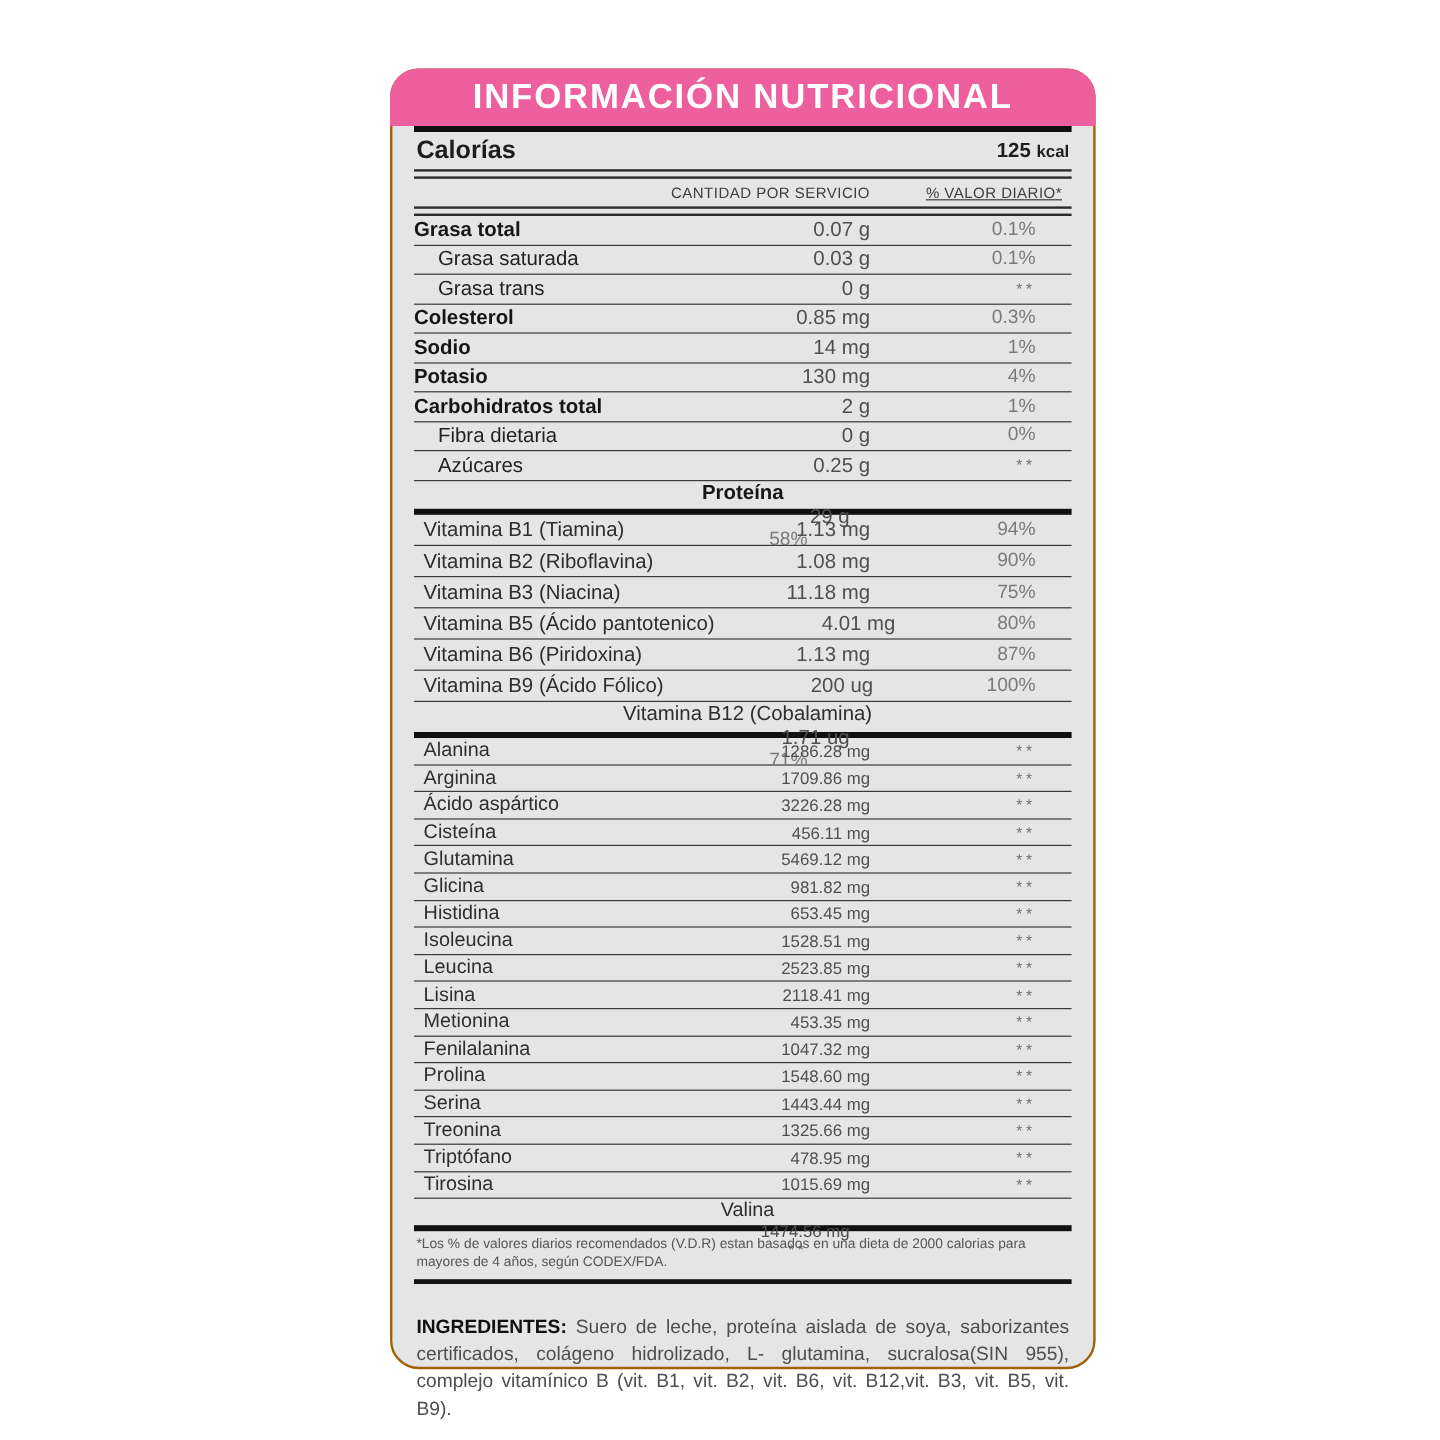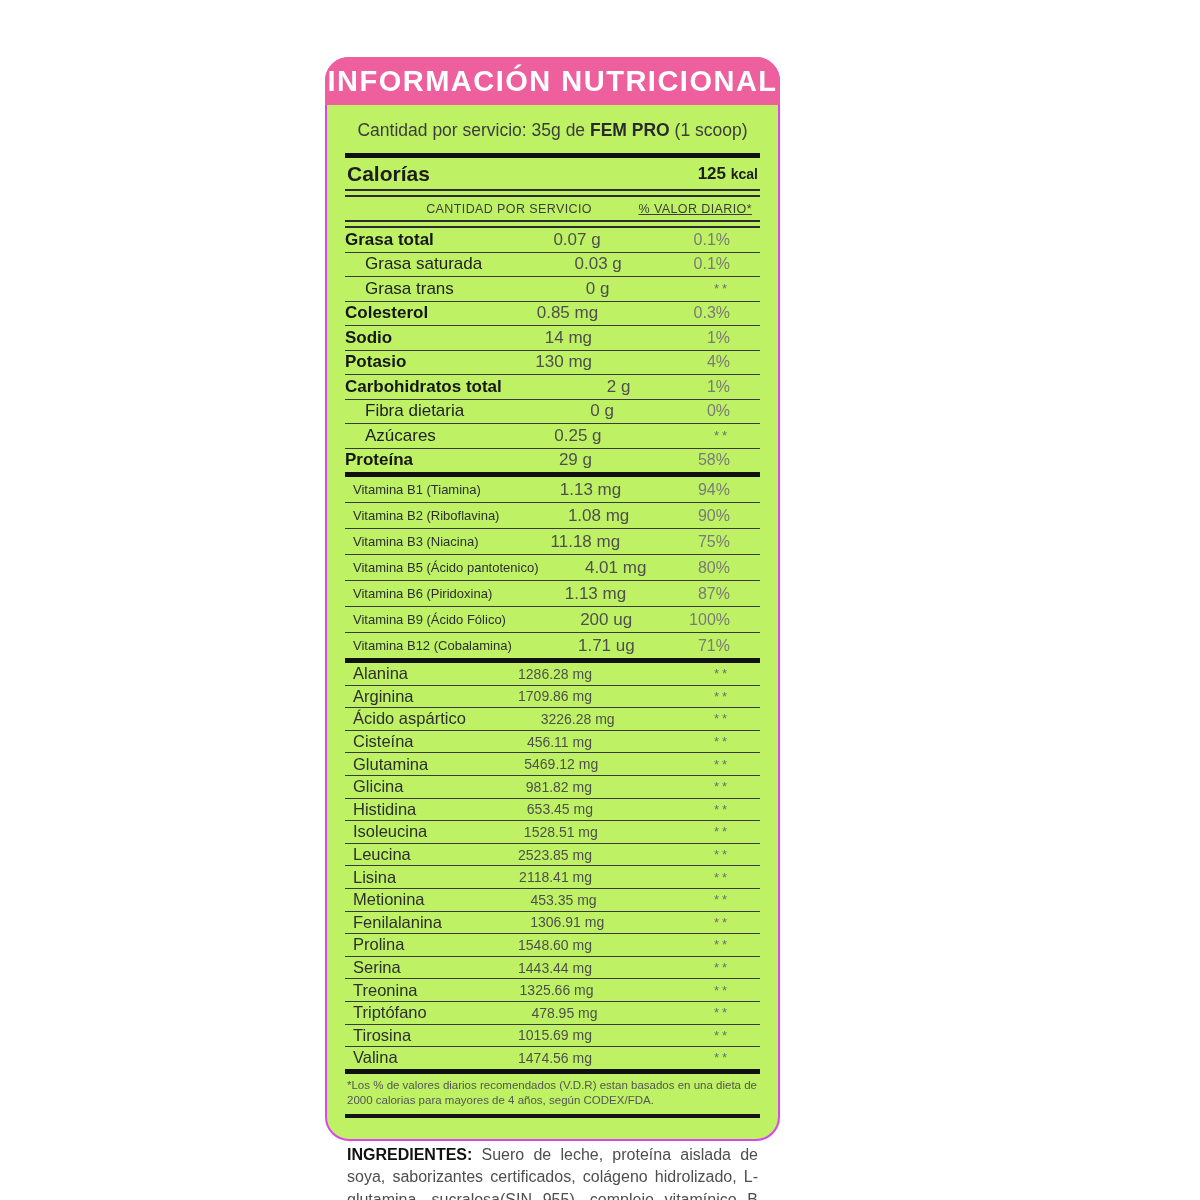--- a/index.html
+++ b/index.html
@@ -2,22 +2,22 @@
 <html><head>
 <meta charset="utf-8">
 <style>
   html,body{margin:0;padding:0;}
   body{
     width:1200px;height:1200px;background:#ffffff;position:relative;
     font-family:"Liberation Sans","DejaVu Sans",sans-serif;
     -webkit-font-smoothing:antialiased;
   }
   .card{
-    position:absolute;left:325px;top:57px;width:455px;height:1084px;
-    background:#bef264;border:2px solid #d946ef;border-radius:24px;
+    position:absolute;left:325px;top:57px;width:588px;height:1084px;
+    background:#e5e5e5;border:2px solid #a16207;border-radius:24px;
     box-sizing:border-box;
   }
   .banner{
     margin:-2px -2px 0 -2px;height:48px;border-radius:24px 24px 0 0;
     background:#ee5f9d;color:#ffffff;font-weight:bold;font-size:29px;
     letter-spacing:1.5px;text-align:center;line-height:48px;
   }
   .content{padding:0 18px;}
   .serving{
     text-align:center;padding:15px 0 12px 0;font-size:17.5px;color:#3c3c3c;
@@ -36,29 +36,29 @@
   .cols-header{
     display:flex;align-items:center;padding:5px 0 4px 0;
   }
   .cols-header .spacer{flex:1;}
   .col-amount-h{width:178px;text-align:right;font-size:12.5px;color:#3d3d3d;letter-spacing:.4px;}
   .col-dv-h{width:168px;text-align:right;font-size:12.5px;color:#3d3d3d;letter-spacing:.4px;padding-right:8px;box-sizing:border-box;text-decoration:underline;}
   .rows{margin:0;}
   .nrow{
     display:flex;align-items:center;border-bottom:1.5px solid #3a3a3a;
   }
-  .rows .nrow:last-child{border-bottom:none;}
+  .rows .nrow:last-child{border-bottom:none;flex-direction:column;}
   .nrow .lbl{flex:1;font-size:17px;color:#222222;white-space:nowrap;}
   .nrow .amt{width:178px;text-align:right;font-size:17px;color:#4f4f4f;white-space:nowrap;}
   .nrow .dv{width:168px;text-align:right;font-size:16px;color:#7a7a7a;padding-right:30px;box-sizing:border-box;white-space:nowrap;}
   .nrow.b .lbl{font-weight:bold;color:#161616;}
   .nrow .lbl.ind1{padding-left:20px;}
   .macros .nrow{height:23.5px;align-items:center;}
   .vitamins .nrow{height:25px;}
-  .vitamins .nrow .lbl{padding-left:8px;font-size:13px;color:#2e2e2e;}
+  .vitamins .nrow .lbl{padding-left:8px;font-size:17px;color:#2e2e2e;}
   .aminos .nrow{height:21.6px;}
   .aminos .nrow .lbl{padding-left:8px;font-size:16.5px;color:#2e2e2e;}
   .aminos .nrow .amt{font-size:14px;}
   .dv.stars{font-size:13px;letter-spacing:3px;color:#6f6f6f;}
   .footnote{
     font-size:11.5px;color:#555555;line-height:1.35;padding:4px 2px 5px 2px;
   }
   .ingredients{
     font-size:16px;color:#4e4e4e;line-height:1.42;text-align:justify;
     padding:10px 2px 0 2px;word-spacing:1px;
@@ -67,21 +67,20 @@
 </style>
 </head>
 <body>
 
 <div class="card">
 
   <div class="banner">INFORMACIÓN NUTRICIONAL</div>
 
   <div class="content">
 
-    <div class="serving"><span>Cantidad por servicio: 35g de </span><b>FEM PRO</b><span> (1 scoop)</span></div>
 
     <div class="rule-thick"></div>
 
     <div class="calories-row">
       <span class="calories-label">Calorías</span>
       <span class="calories-value"><span>125</span> <span class="unit">kcal</span></span>
     </div>
 
     <div class="rule-double"></div>
 
@@ -239,21 +238,21 @@
           <span class="amt">2118.41 mg</span>
           <span class="dv stars">**</span>
         </div>
         <div class="nrow">
           <span class="lbl">Metionina</span>
           <span class="amt">453.35 mg</span>
           <span class="dv stars">**</span>
         </div>
         <div class="nrow">
           <span class="lbl">Fenilalanina</span>
-          <span class="amt">1306.91 mg</span>
+          <span class="amt">1047.32 mg</span>
           <span class="dv stars">**</span>
         </div>
         <div class="nrow">
           <span class="lbl">Prolina</span>
           <span class="amt">1548.60 mg</span>
           <span class="dv stars">**</span>
         </div>
         <div class="nrow">
           <span class="lbl">Serina</span>
           <span class="amt">1443.44 mg</span>

